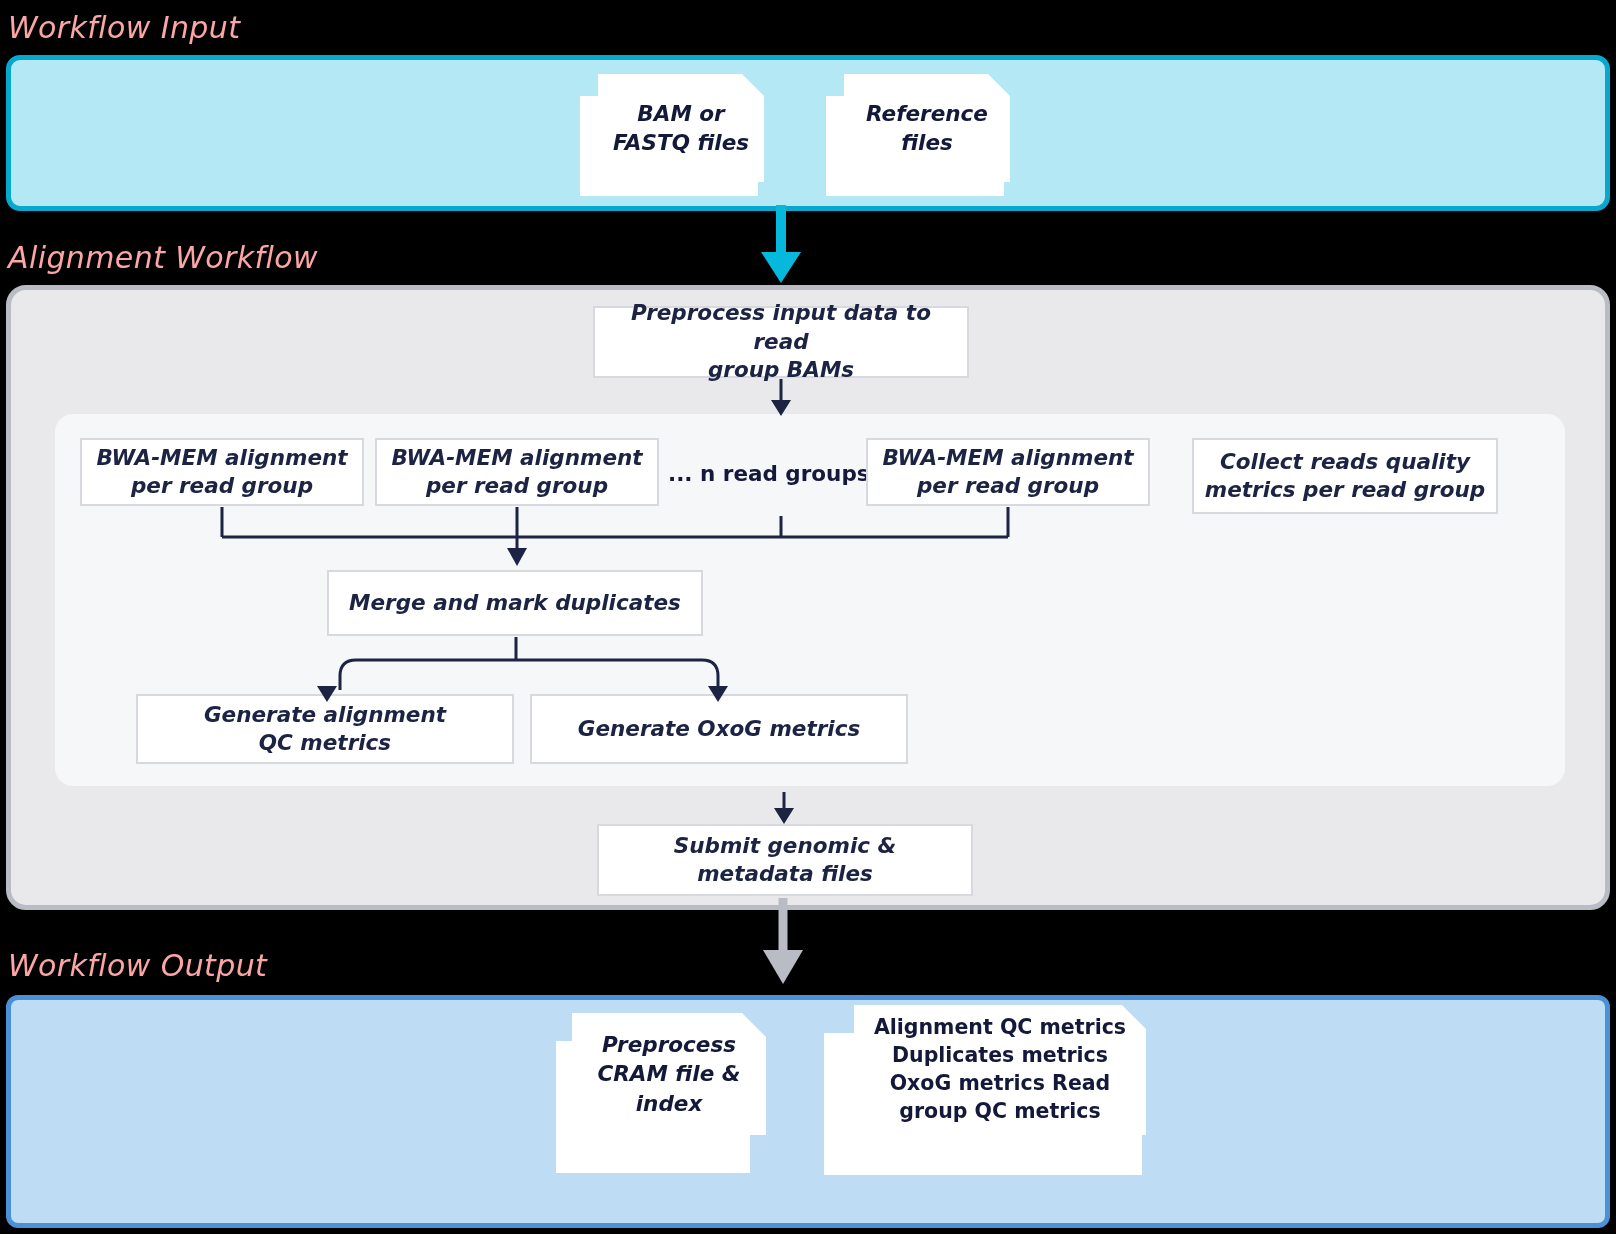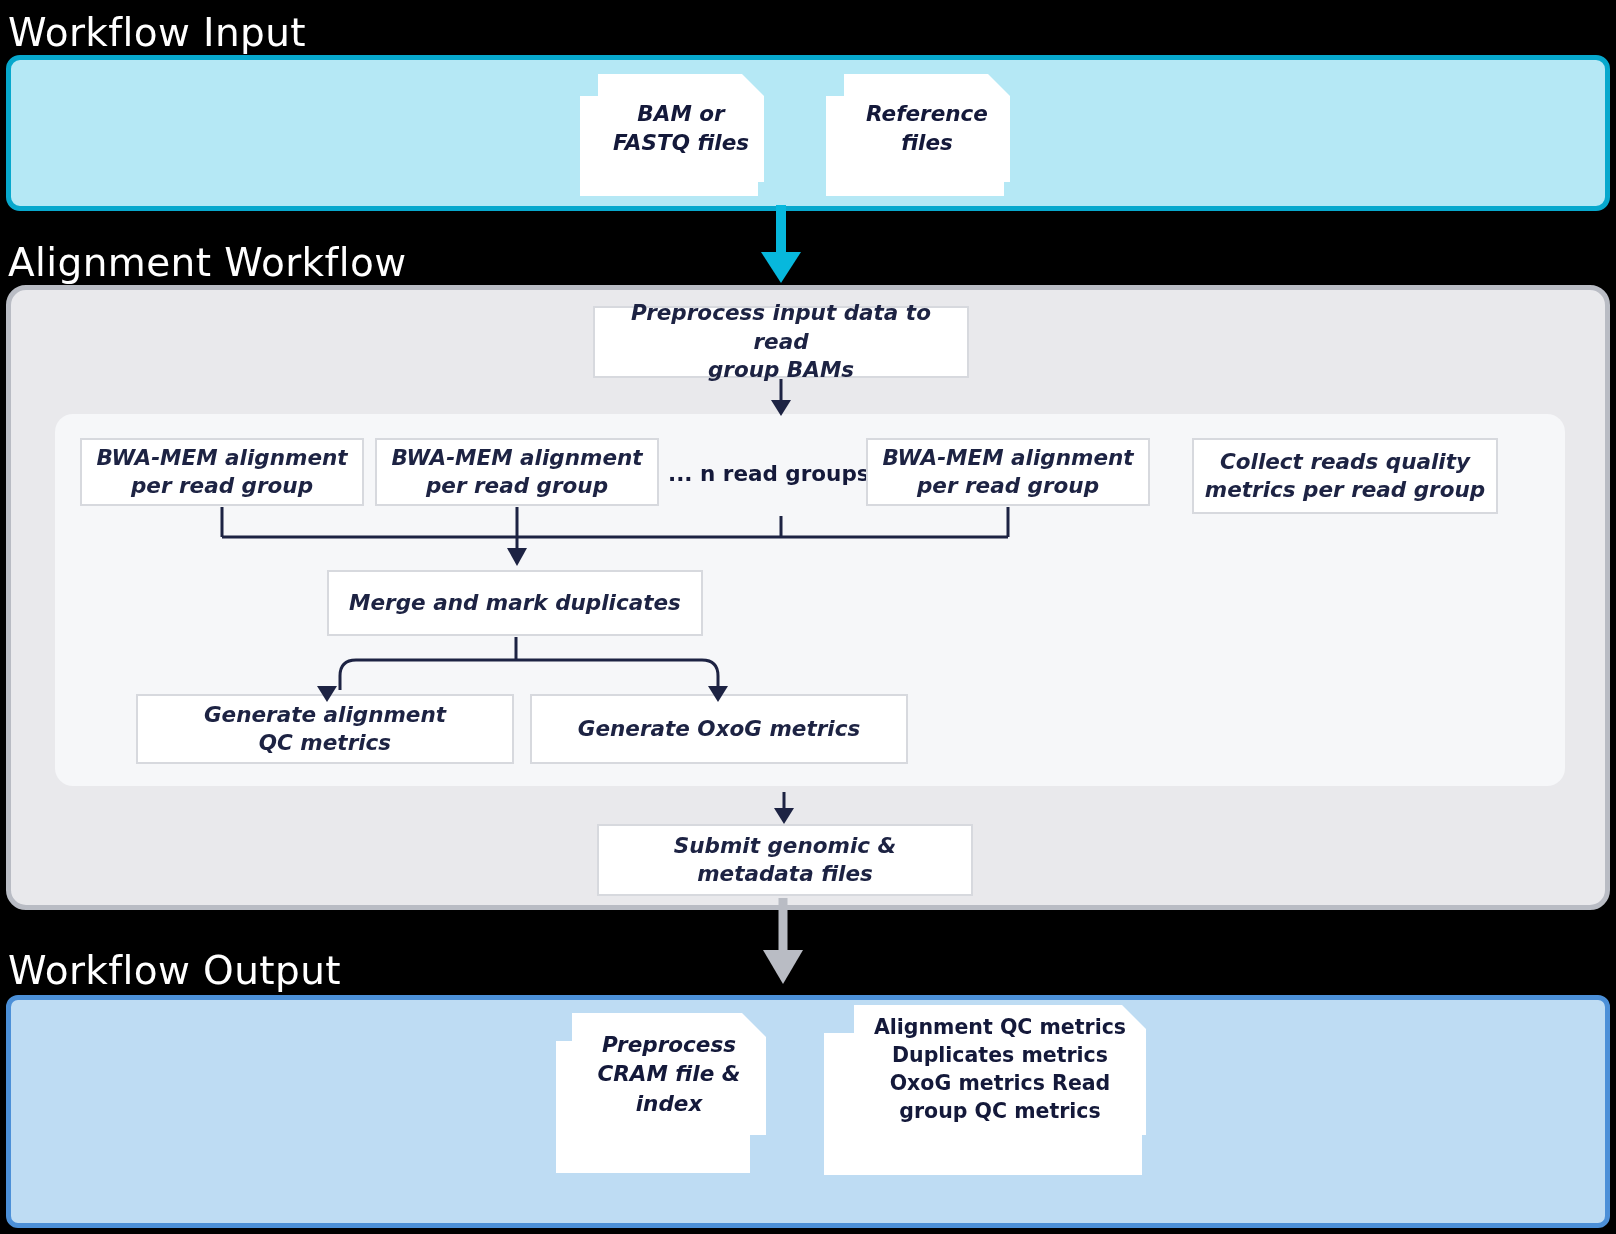--- a/index.html
+++ b/index.html
@@ -3,23 +3,24 @@
 <meta charset="utf-8">
 <style>
   html,body{margin:0;padding:0;background:#000;}
   #stage{
     position:relative;width:1616px;height:1234px;background:#000;
     font-family:"DejaVu Sans","Liberation Sans",sans-serif;
     overflow:hidden;
   }
   
   .section-title{
-    position:absolute;color:#ffffff;font-size:39px;font-weight:400;
+    position:absolute;color:#fca5a5;font-size:30px;font-weight:400;
     letter-spacing:.4px;font-family:"DejaVu Sans","Liberation Sans",sans-serif;
     white-space:nowrap;
+    font-style:italic;
   }
   
   .panel{position:absolute;box-sizing:border-box;}
   .panel-input{
     left:6px;top:55px;width:1604px;height:156px;
     background:#b5e8f5;border:5px solid #07a8cd;border-radius:14px;
   }
   .panel-flow{
     left:6px;top:285px;width:1604px;height:625px;
     background:#e9e9ec;border:5px solid #b9bcc4;border-radius:20px;

